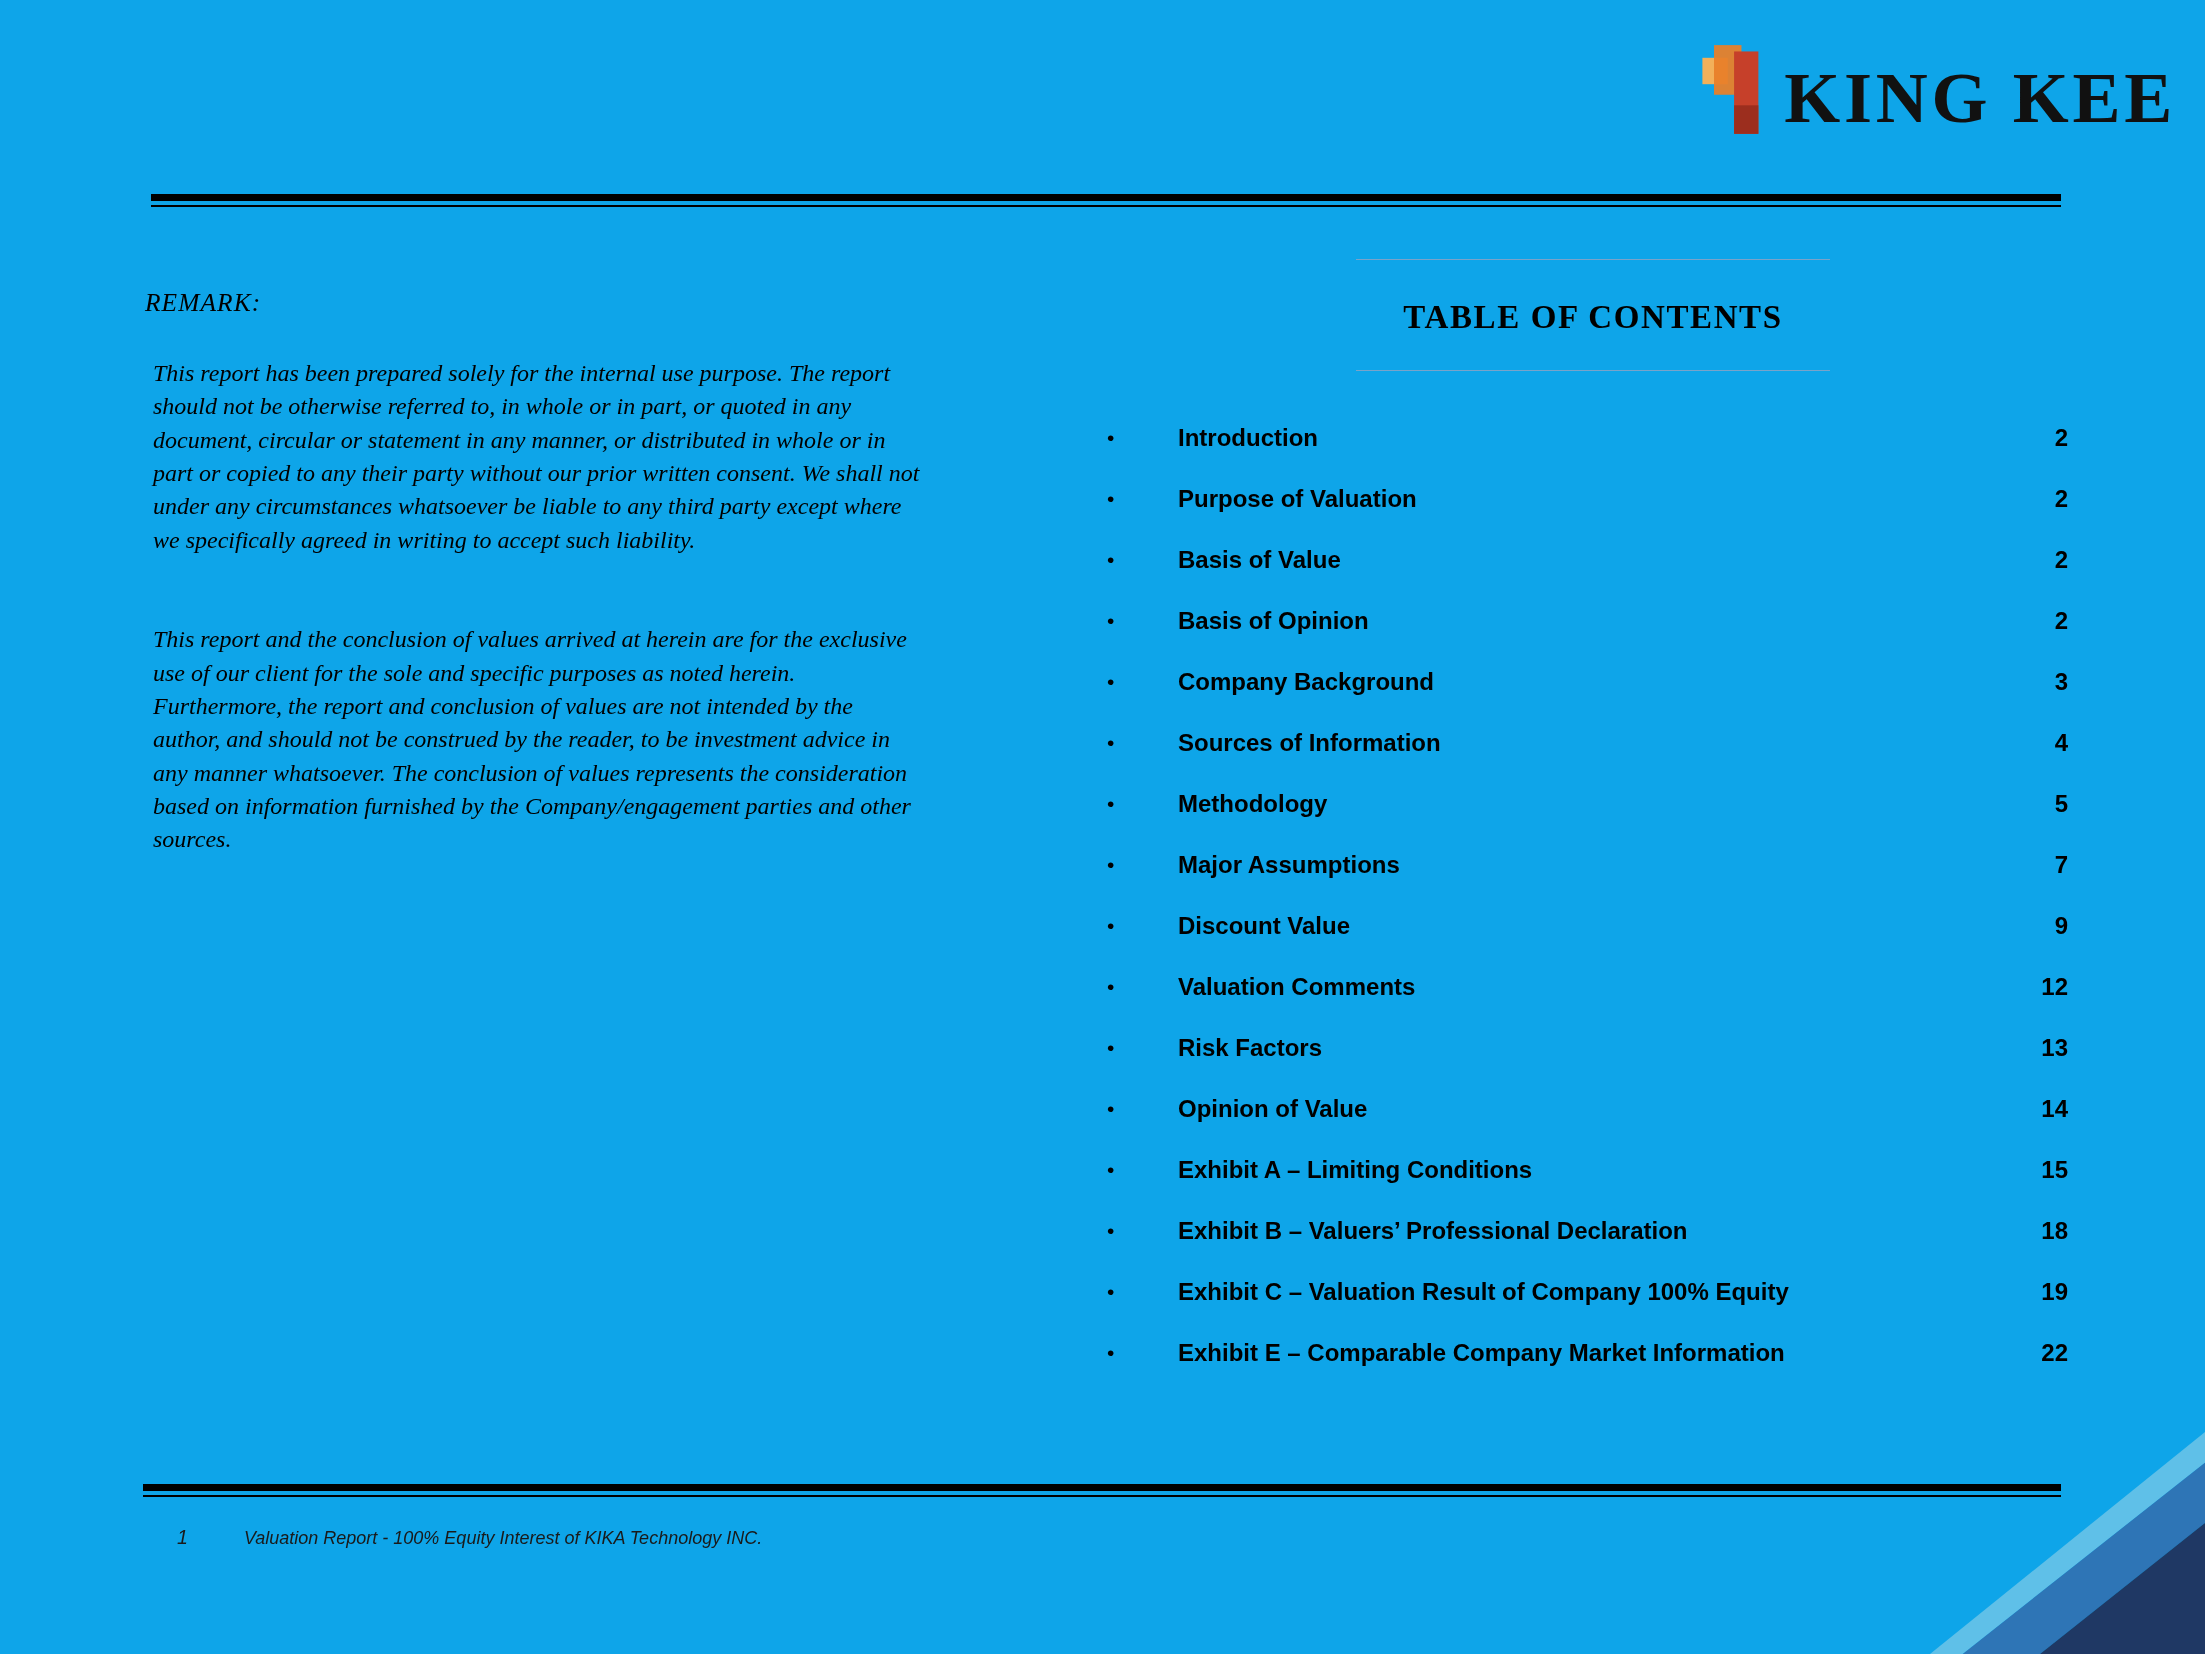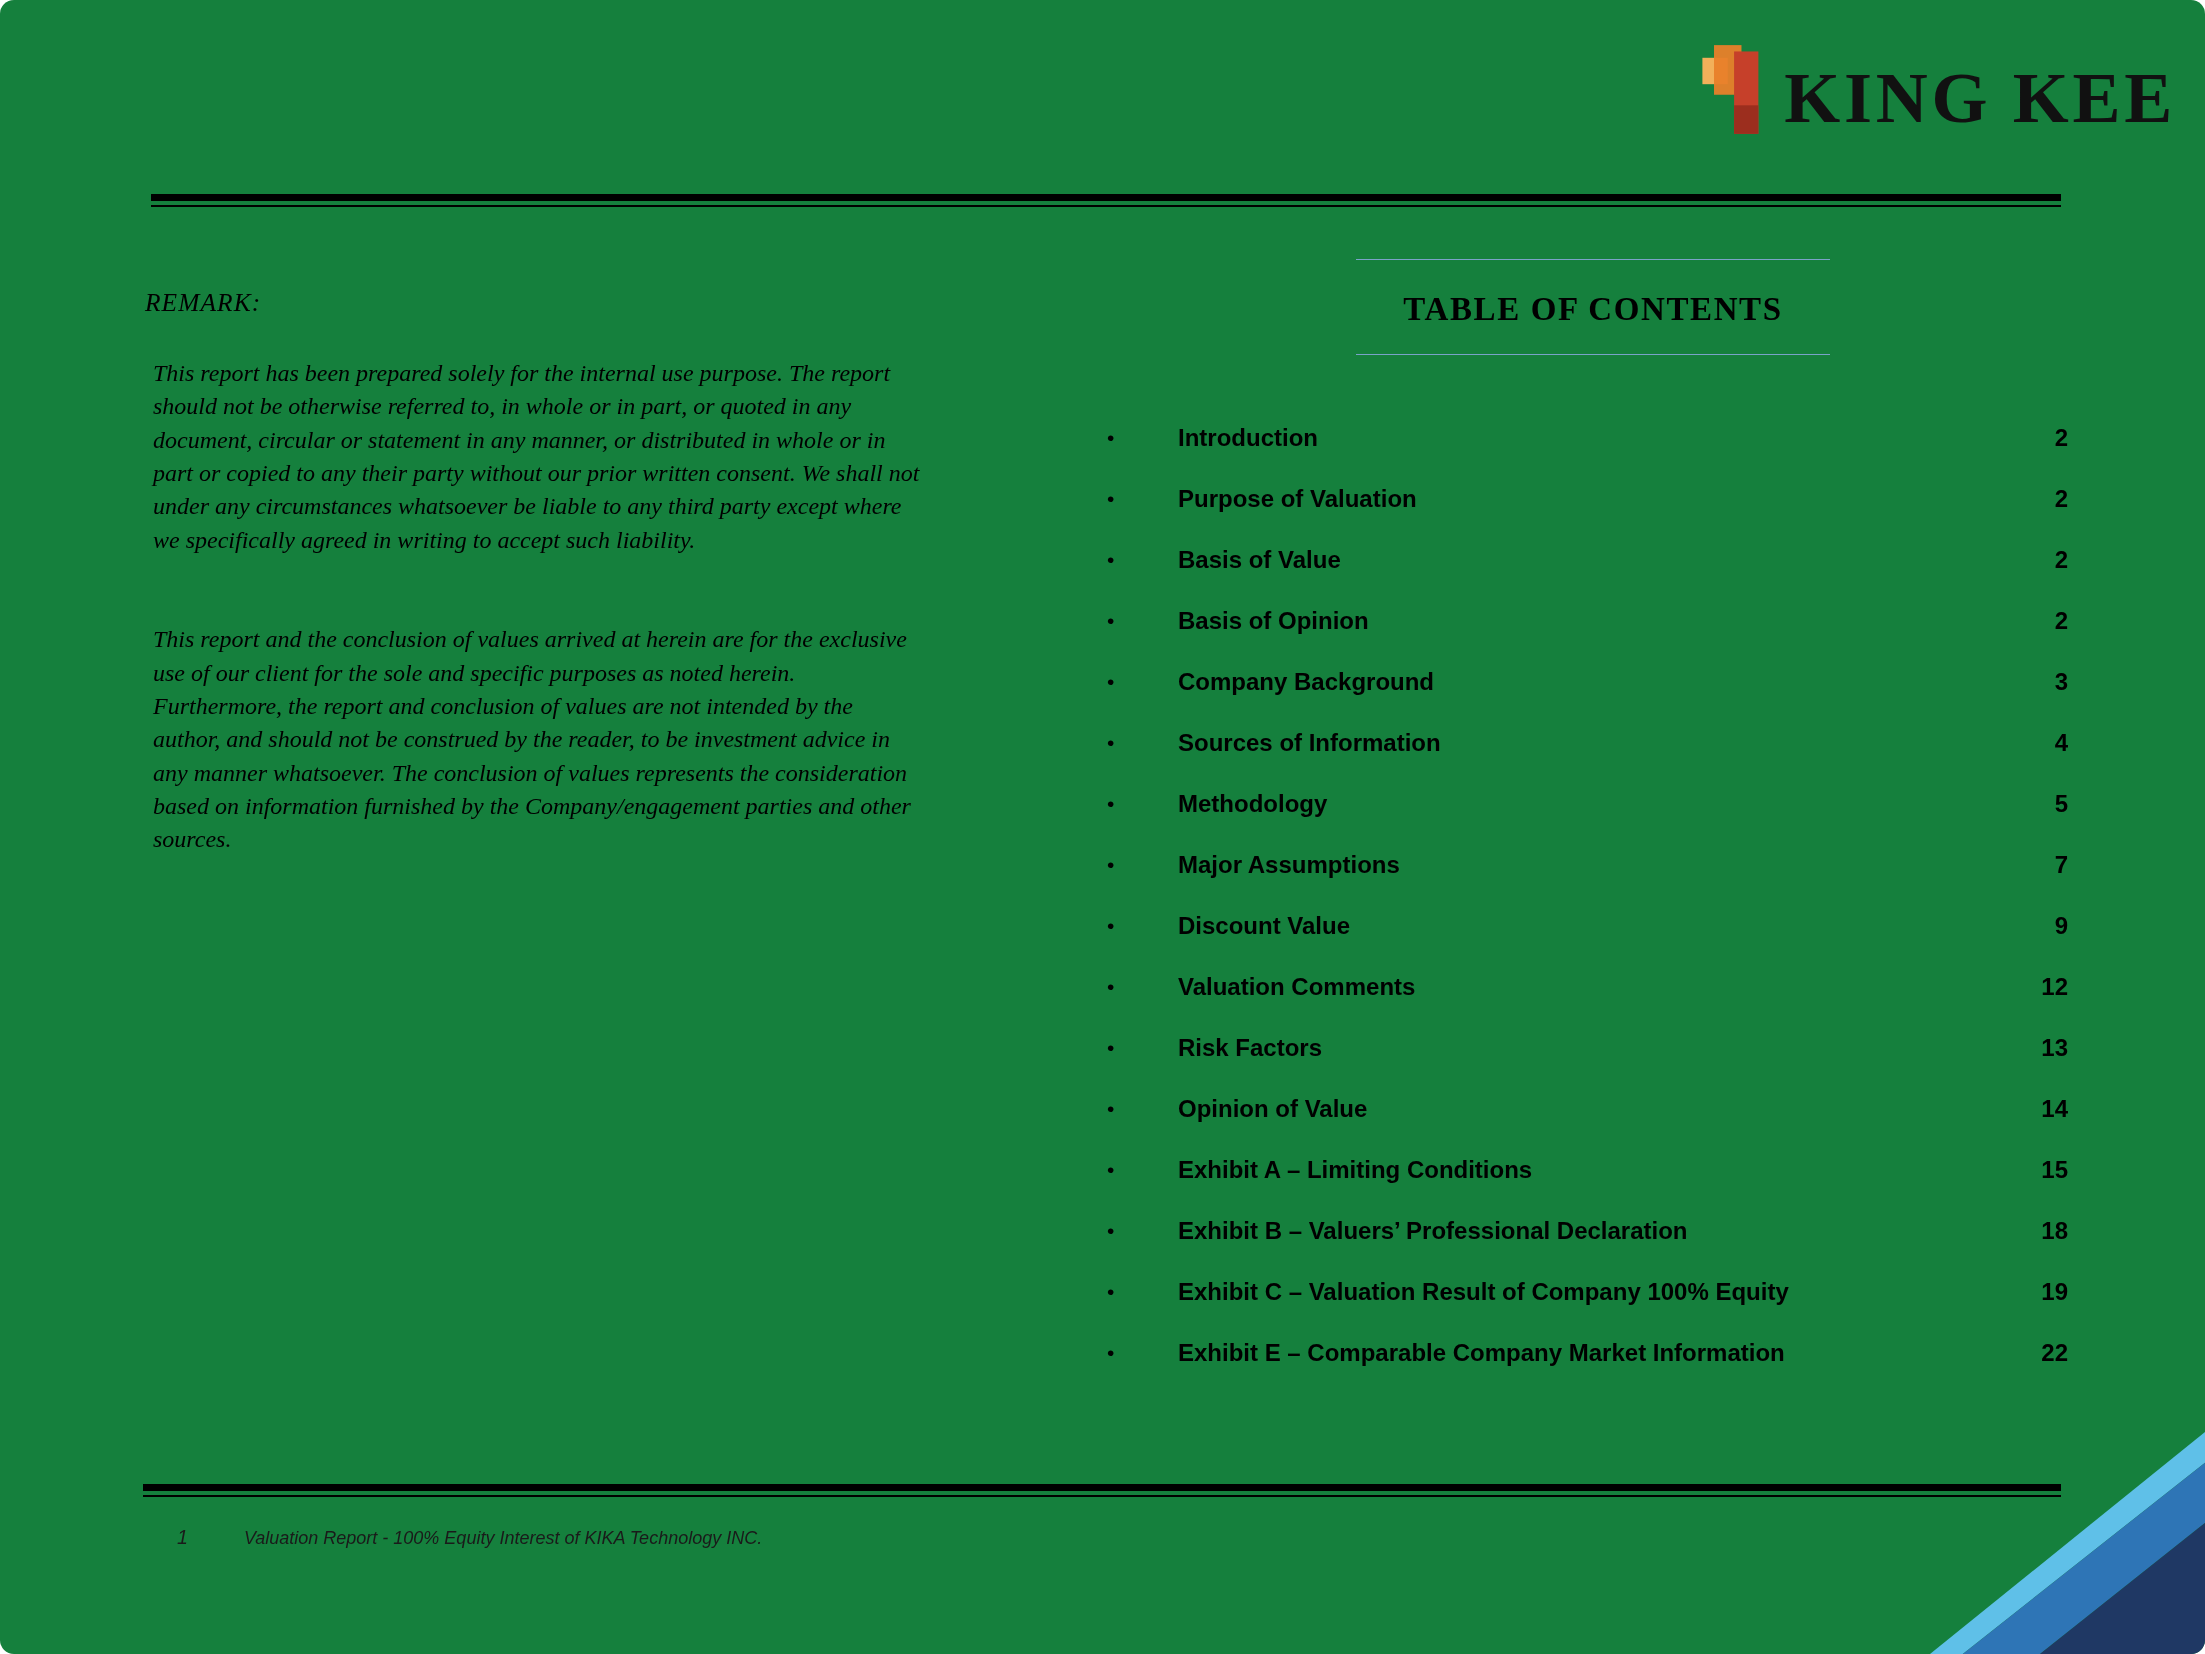--- a/index.html
+++ b/index.html
@@ -2,25 +2,24 @@
 <html style="font-size:8.5px"><head>
 <meta charset="utf-8">
 <title>Valuation Report - Table of Contents</title>
 <style>
   * { box-sizing: border-box; }
   html, body { margin: 0; padding: 0; background: #ffffff; }
   .page {
     position: relative;
     width: 2205px;
     height: 1654px;
-    background: #15803d;
+    background: #0ea5e9;
     overflow: hidden;
     font-family: "Liberation Serif", serif;
     color: #000000;
-    border-radius: 14px;
   }
 
   
   .logo {
     position: absolute;
     top: 43px;
     right: 29px;
     display: flex;
     align-items: flex-end;
     gap: 18px;
@@ -71,21 +70,21 @@
     position: absolute;
     left: 1356px;
     top: 259px;
     width: 474px;
     border-top: 1.6px solid #7aa3c9;
     border-bottom: 1.6px solid #7aa3c9;
     padding: 26.5px 0 23px 0;
     text-align: center;
   }
   .toc-title {
-    margin: 4px;
+    margin: 12px;
     font-family: "Liberation Serif", serif;
     font-weight: bold;
     font-size: 33px;
     line-height: 36px;
     letter-spacing: 1.6px;
     white-space: nowrap;
   }
   .toc-list {
     position: absolute;
     left: 1092px;

